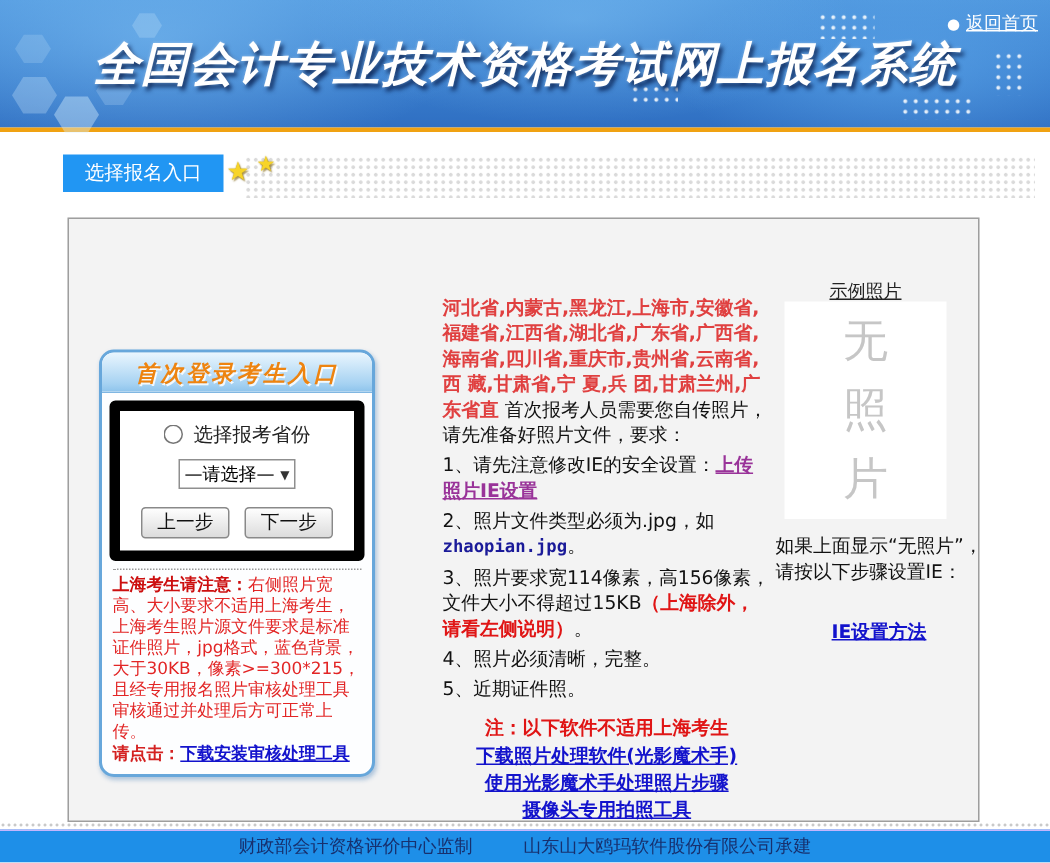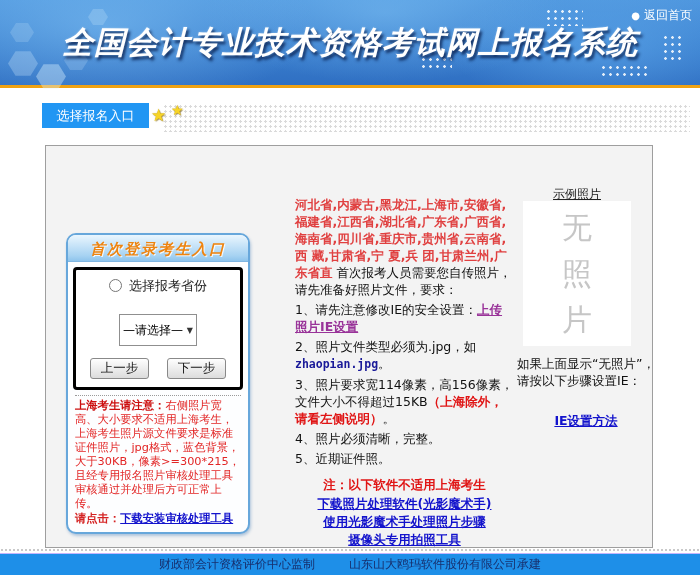--- a/index.html
+++ b/index.html
@@ -33,21 +33,21 @@
   .dp3 { left:420px; top:56px; width:32px; height:14px; }
   .dp4 { left:662px; top:34px; width:22px; height:30px; }
   .site-title {
     position:absolute; left:0; right:0; top:22px; text-align:center;
     font-size:31px; font-weight:bold; font-style:italic; color:#fff;
     letter-spacing:1px; text-shadow:2px 3px 3px rgba(8,32,80,.85), 0 0 2px rgba(255,255,255,.4);
     white-space:nowrap;
   }
   .home-link {
     position:absolute; top:7px; right:8px; color:#fff; font-size:12px;
-    cursor:pointer;
+    text-decoration:underline; cursor:pointer;
   }
   .home-link .bullet { display:inline-block; margin-right:4px; font-size:10px; text-decoration:none; }
   
   .dotted-band {
     position:absolute; left:163px; top:104px; width:527px; height:28px;
     background-image:radial-gradient(#dadada 1px, transparent 1.4px);
     background-size:5px 5px;
   }
   .tab {
     position:absolute; left:42px; top:103px; width:107px; height:25px;
@@ -71,28 +71,28 @@
   .panel-header {
     height:27px; background:linear-gradient(180deg,#eaf6fe 0%,#a6d2f2 80%,#8ec4ec 100%);
     border-bottom:1px solid #7fb6e2; border-radius:7px 7px 0 0;
     text-align:center; line-height:27px;
   }
   .panel-title {
     font-size:15px; font-weight:bold; font-style:italic; color:#ee8410;
     letter-spacing:2px; text-shadow:1px 1px 0 rgba(255,255,255,.85);
   }
   .form-box {
-    margin:5px; border:3px solid #000000; border-radius:4px; background:#fff;
+    margin:5px; border:7px solid #000000; border-radius:4px; background:#fff;
     padding:7px 0 8px; text-align:center;
   }
   .radio-row { font-size:13px; color:#222; }
   .radio-row input { vertical-align:-2px; margin:0 3px 0 0; }
   .select {
     display:inline-flex; align-items:center; justify-content:space-between;
-    margin-top:19px; width:78px; height:32px; border:1px solid #8f8f8f;
+    margin-top:7px; width:78px; height:20px; border:1px solid #8f8f8f;
     background:#fff; font-size:12px; padding:0 3px; cursor:pointer;
   }
   .select .arrow { font-size:8px; color:#333; }
   .btn-row { margin-top:12px; display:flex; justify-content:space-between; padding:0 14px; }
   .btn {
     width:59px; height:21px; font-size:12.5px; color:#111;
     border:1px solid #898989; border-radius:3px;
     background:linear-gradient(#fefefe,#dcdcdc); font-family:Liberation Mono, monospace; cursor:pointer;
   }
   .notice {

